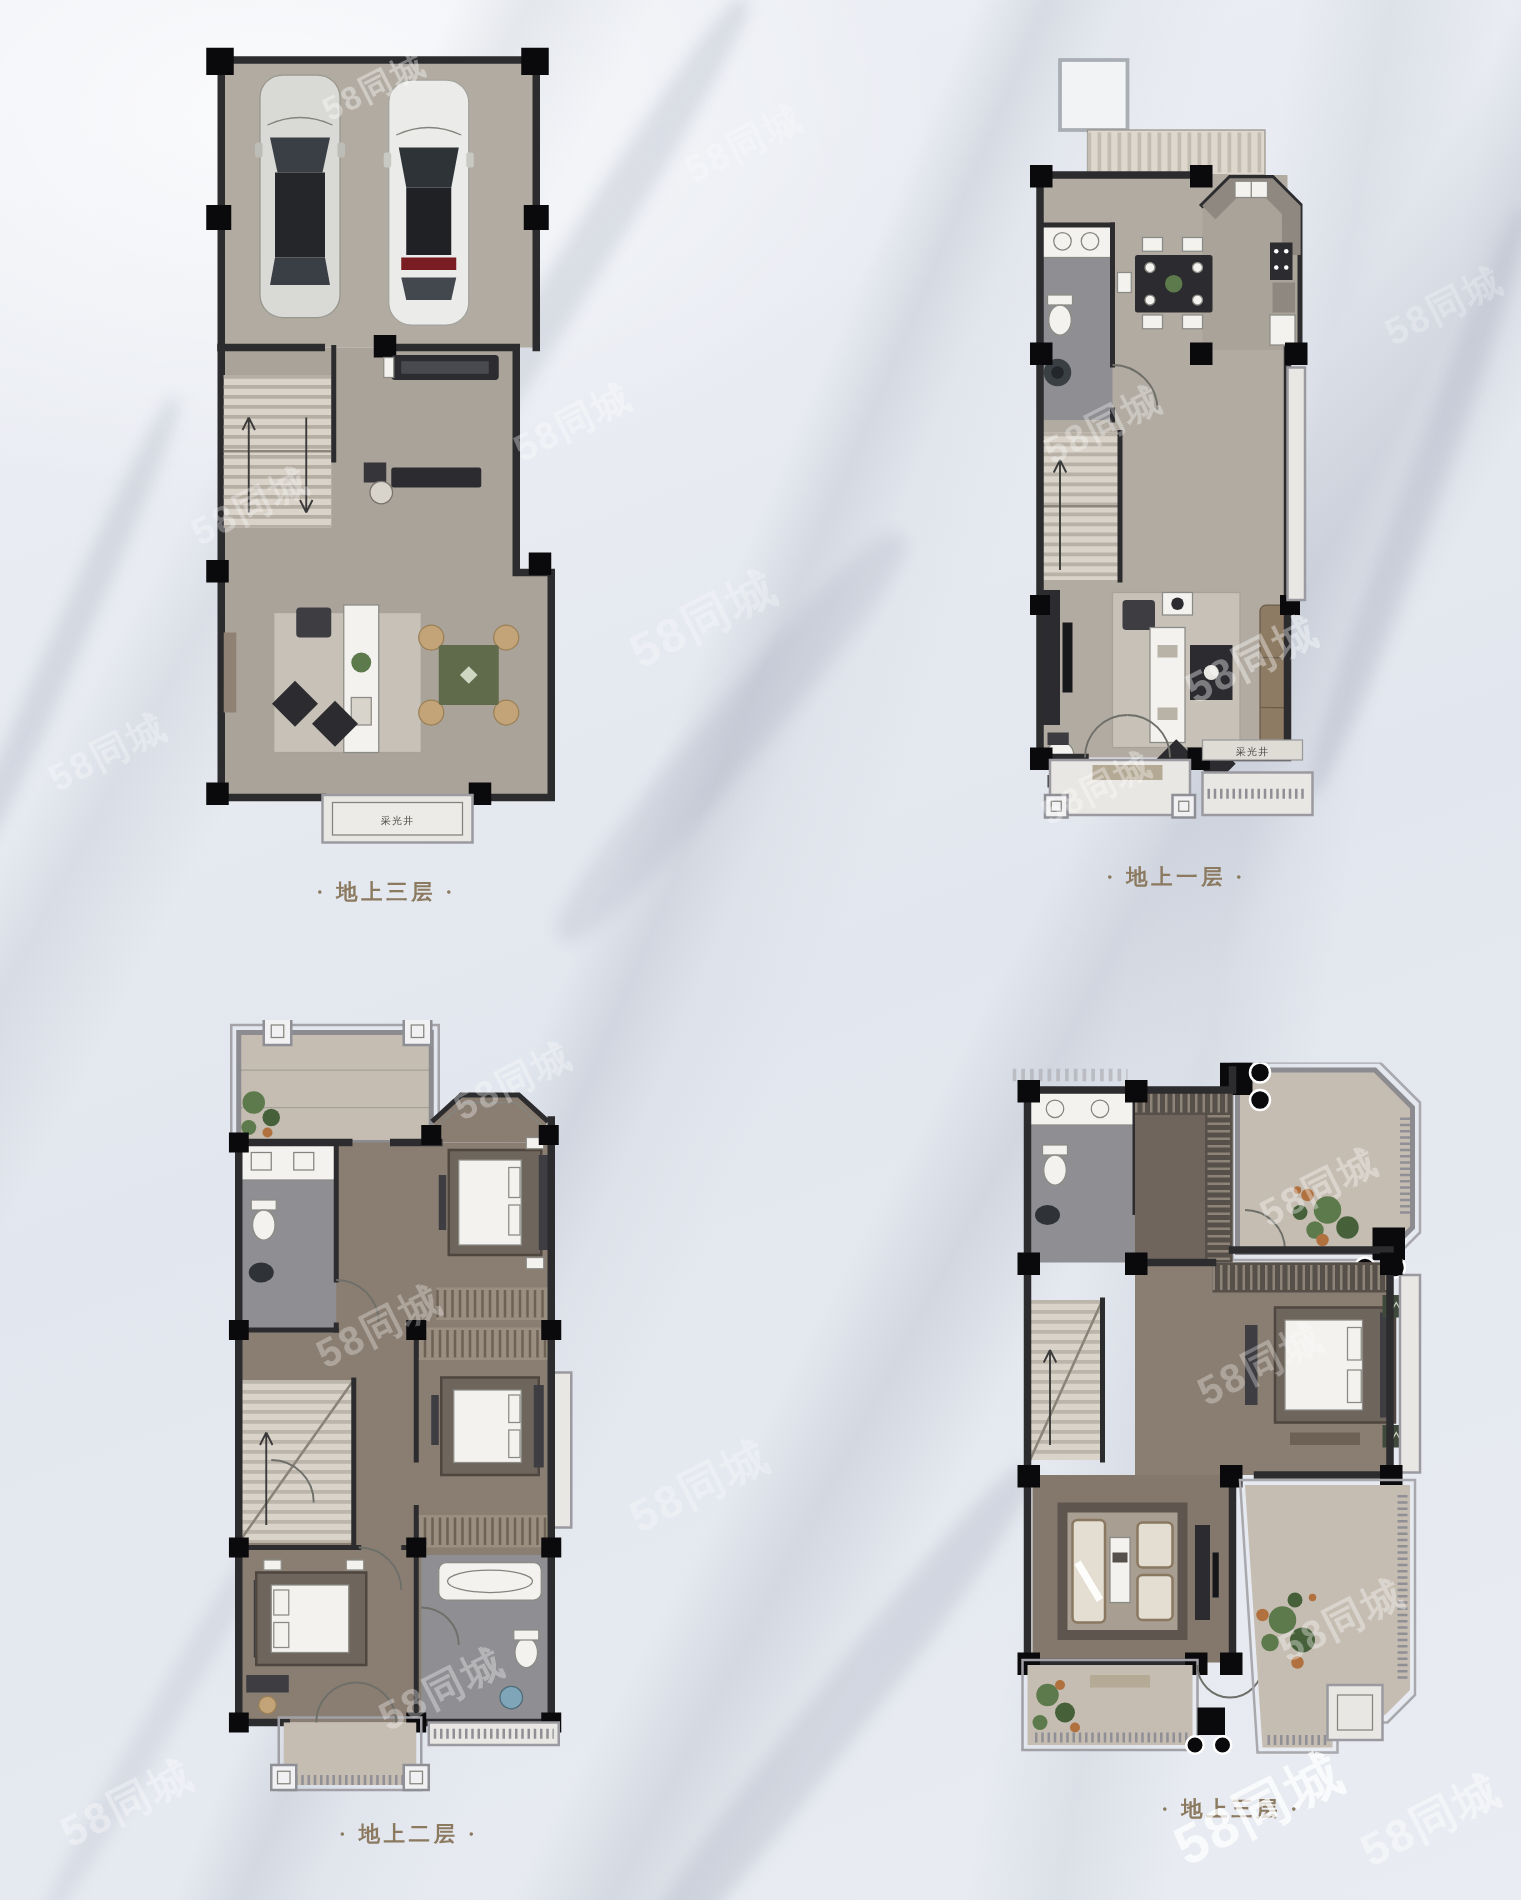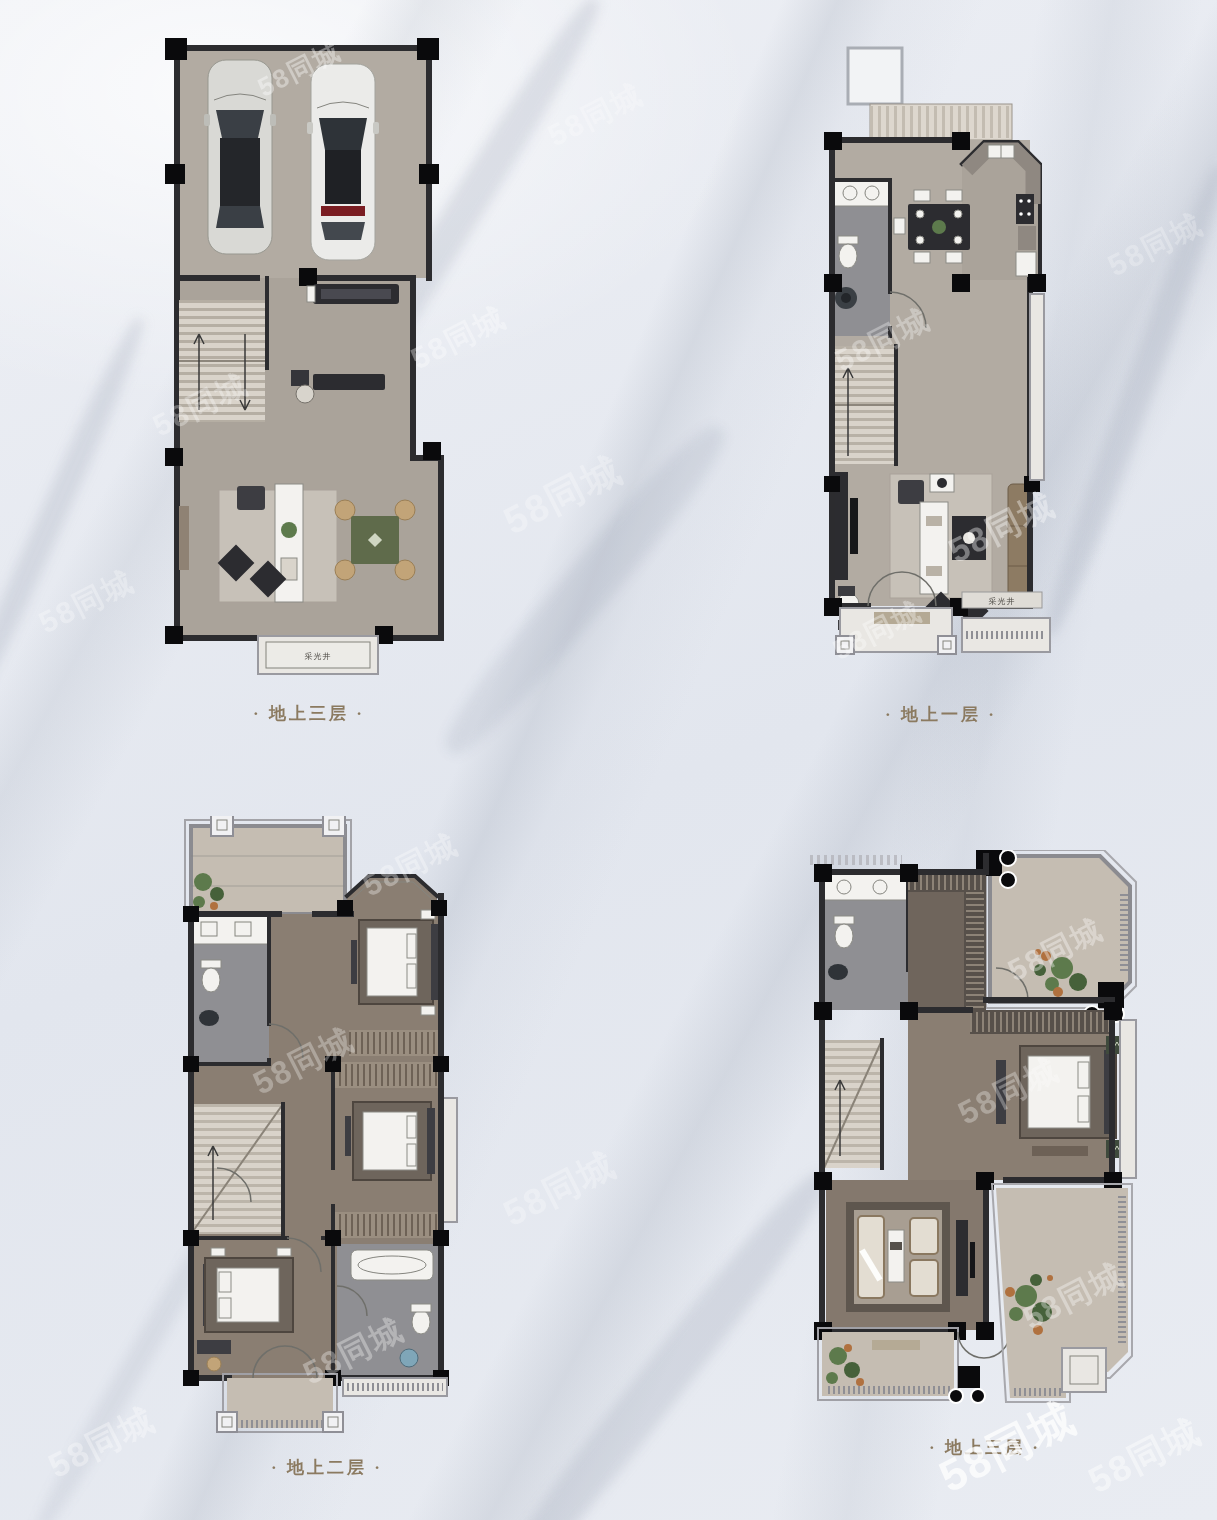--- a/index.html
+++ b/index.html
@@ -270,21 +270,21 @@
       <g>
         <rect class="led" x="150" y="572" width="88" height="34"></rect>
         <line class="balu" x1="154" y1="589" x2="234" y2="589"></line>
       </g>
       <g>
         <rect x="150" y="546" width="80" height="16" fill="#dfdcd6" stroke="#999"></rect>
         <text class="txt" x="190" y="558" text-anchor="middle">采光井</text>
       </g>
       <rect class="led" x="218" y="248" width="14" height="186"></rect>
     </svg>
-    <div class="caption" style="margin-top:35px;">· 地上一层 ·</div>
+    <div class="caption" style="margin-top:22px;">· 地上一层 ·</div>
   </section>
 
   <section class="plan" style="left:183px;top:816px;width:288px;">
     <svg width="288" height="632" viewBox="0 0 288 632">
 
       <g>
         <rect x="2" y="4" width="166" height="100" fill="none" stroke="#a3a3a8" stroke-width="2"></rect>
         <rect class="ter" x="8" y="10" width="154" height="88"></rect>
         <rect x="8" y="10" width="154" height="88" fill="none" stroke="#8b8b90" stroke-width="4"></rect>
         <line x1="8" y1="40" x2="162" y2="40" class="thin" opacity=".5"></line>

